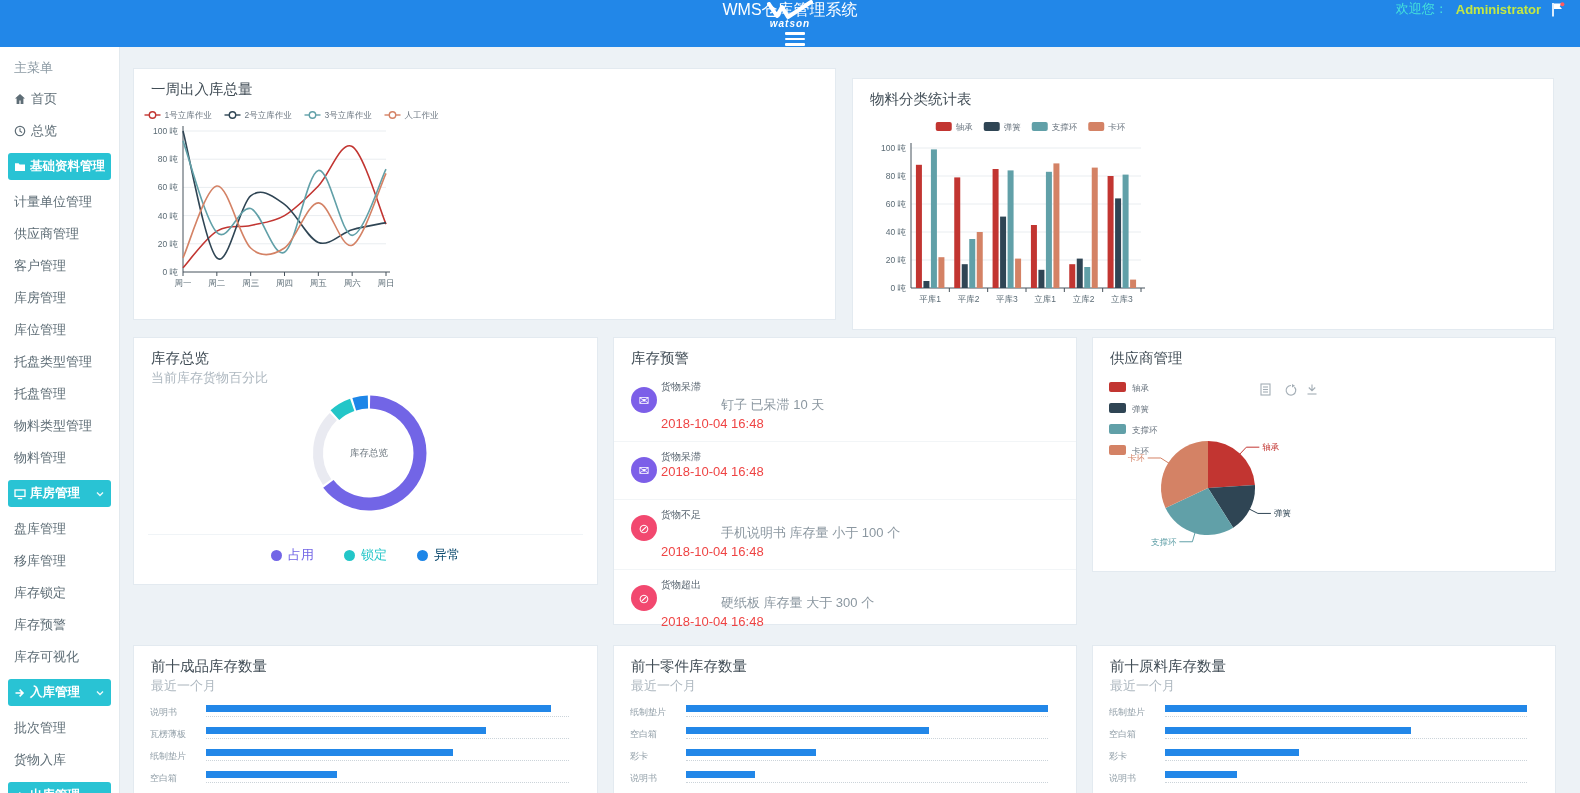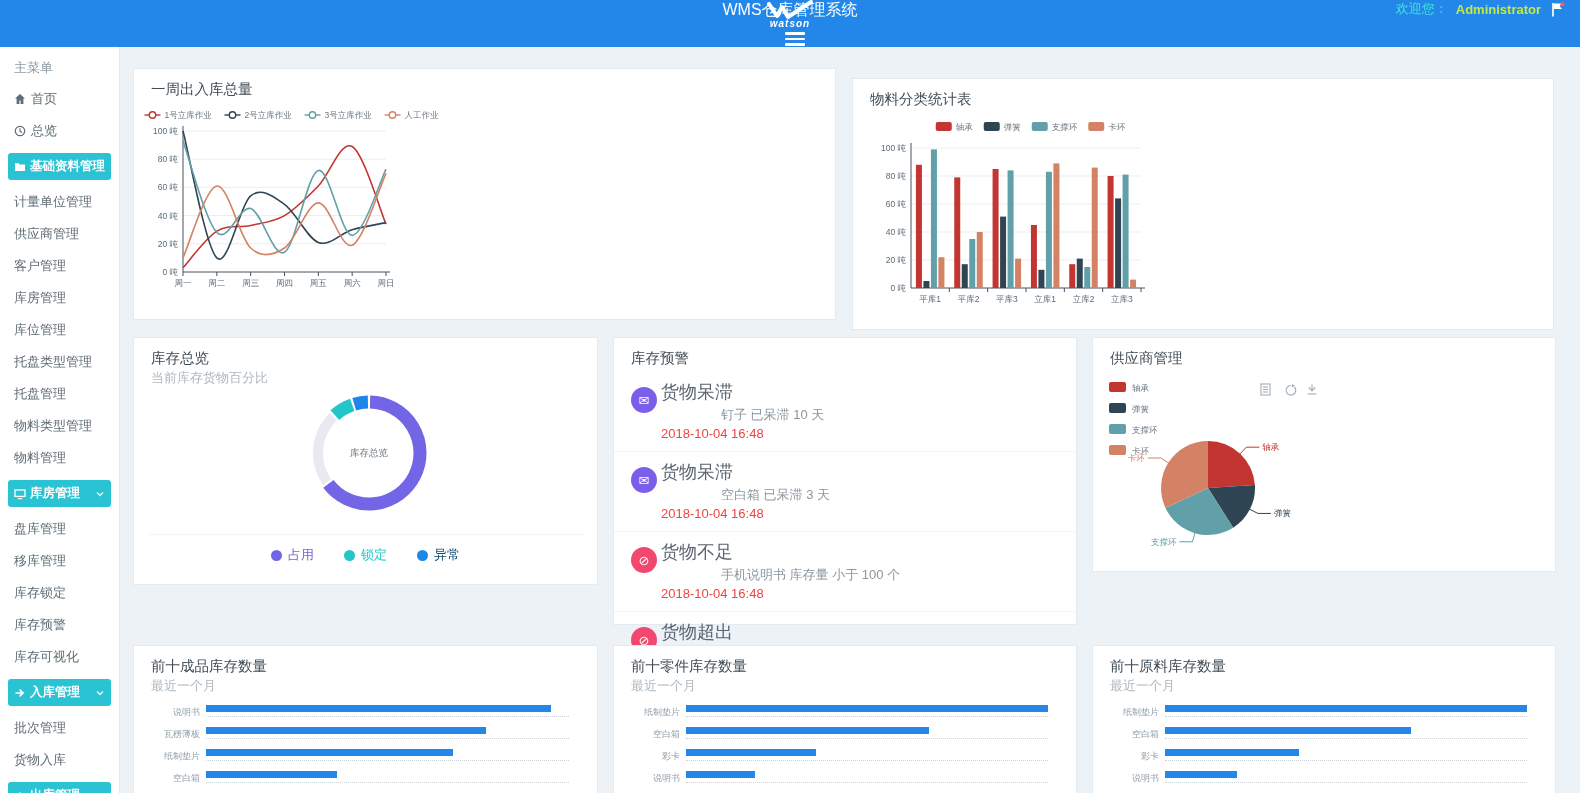--- a/index.html
+++ b/index.html
@@ -34,27 +34,27 @@
   
   .donut-legend{position:absolute;left:0;right:0;top:208px;display:flex;justify-content:center;gap:30px;align-items:center;}
   .dl-item{display:flex;align-items:center;gap:6px;font-size:13px;cursor:pointer;}
   .dl-dot{width:11px;height:11px;border-radius:50%;display:inline-block;}
   .divider{position:absolute;left:14px;right:14px;top:196px;border-top:1px solid #f0f4f7;}
   
   .alert-list{position:absolute;left:0;right:0;top:34px;}
   .alert-item{position:relative;padding:8px 16px 10px 47px;border-bottom:1px solid #f2f5f7;min-height:58px;}
   .alert-item.last{border-bottom:none;}
   .alert-icon{position:absolute;left:17px;top:15px;width:26px;height:26px;border-radius:50%;color:#fff;display:flex;align-items:center;justify-content:center;font-size:13px;}
-  .alert-title{font-size:18px;color:#596570;}
+  .alert-title{font-size:10px;color:#596570;}
   .alert-desc{font-size:13px;color:#8b97a0;margin:2px 0 2px 60px;}
   .alert-time{font-size:13px;color:#ef4444;}
   
   .hrows{position:absolute;left:16px;right:28px;top:56px;}
   .hrow{position:relative;height:22px;}
-  .hlabel{position:absolute;left:0;top:4px;width:50px;text-align:right;font-size:9px;color:#93a0a9;}
+  .hlabel{position:absolute;left:0;top:4px;width:50px;font-size:9px;color:#93a0a9;}
   .hbararea{position:absolute;left:56px;right:0;top:0;height:22px;}
   .hbar{position:absolute;left:0;top:3px;height:7px;display:block;}
   .dotline{position:absolute;left:0;right:0;top:14px;border-top:1px dotted #ccd4da;}
 </style>
 </head>
 <body style="--blue: #2287e8; --teal: #29c3d4;">
 
 <header class="header">
   <div class="logo">
     <svg width="48" height="20" viewBox="0 0 48 20">
@@ -346,21 +346,20 @@
     <div class="alert-list" id="alert-list">
         <div class="alert-item">
           <span class="alert-icon" style="background:#7c5fe8">✉</span>
           <div class="alert-title">货物呆滞</div>
           <div class="alert-desc">钉子 已呆滞 10 天</div>
           <div class="alert-time">2018-10-04 16:48</div>
         </div>
         <div class="alert-item">
           <span class="alert-icon" style="background:#7c5fe8">✉</span>
           <div class="alert-title">货物呆滞</div>
-          <div class="alert-desc">空白箱 已呆滞 3 天</div>
           <div class="alert-time">2018-10-04 16:48</div>
         </div>
         <div class="alert-item">
           <span class="alert-icon" style="background:#f2486f">⊘</span>
           <div class="alert-title">货物不足</div>
           <div class="alert-desc">手机说明书 库存量 小于 100 个</div>
           <div class="alert-time">2018-10-04 16:48</div>
         </div>
         <div class="alert-item last">
           <span class="alert-icon" style="background:#f2486f">⊘</span>

